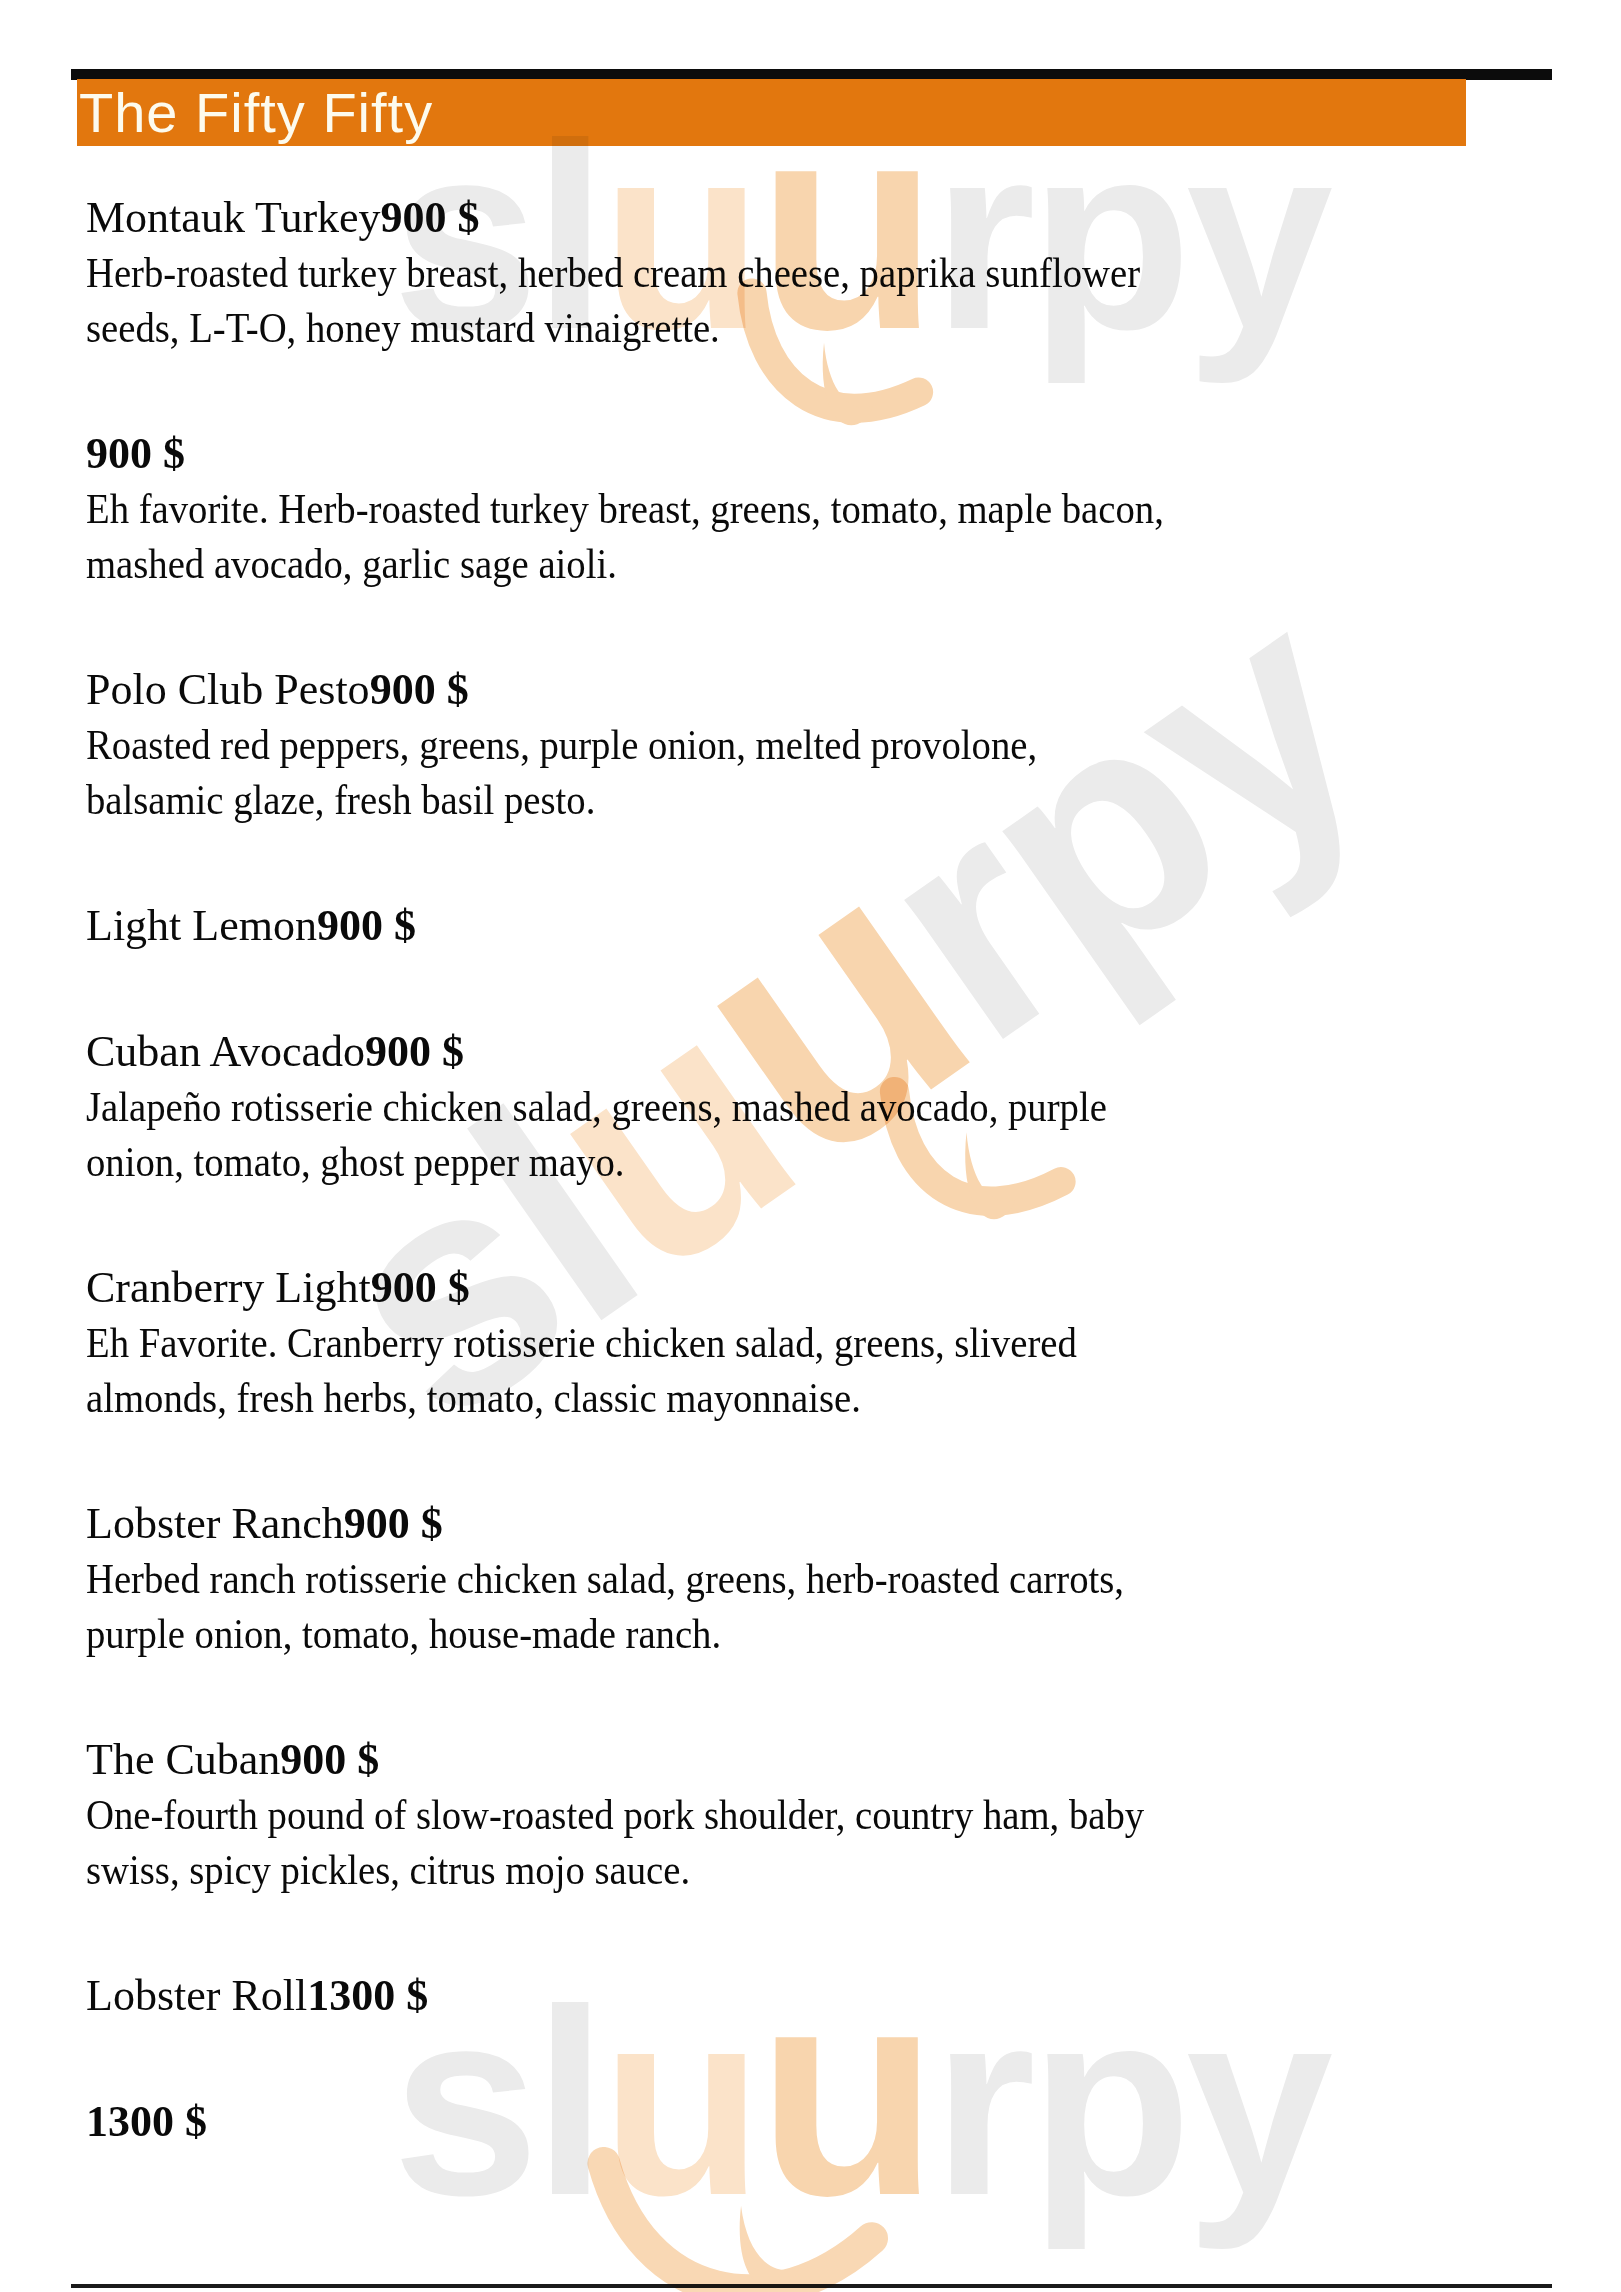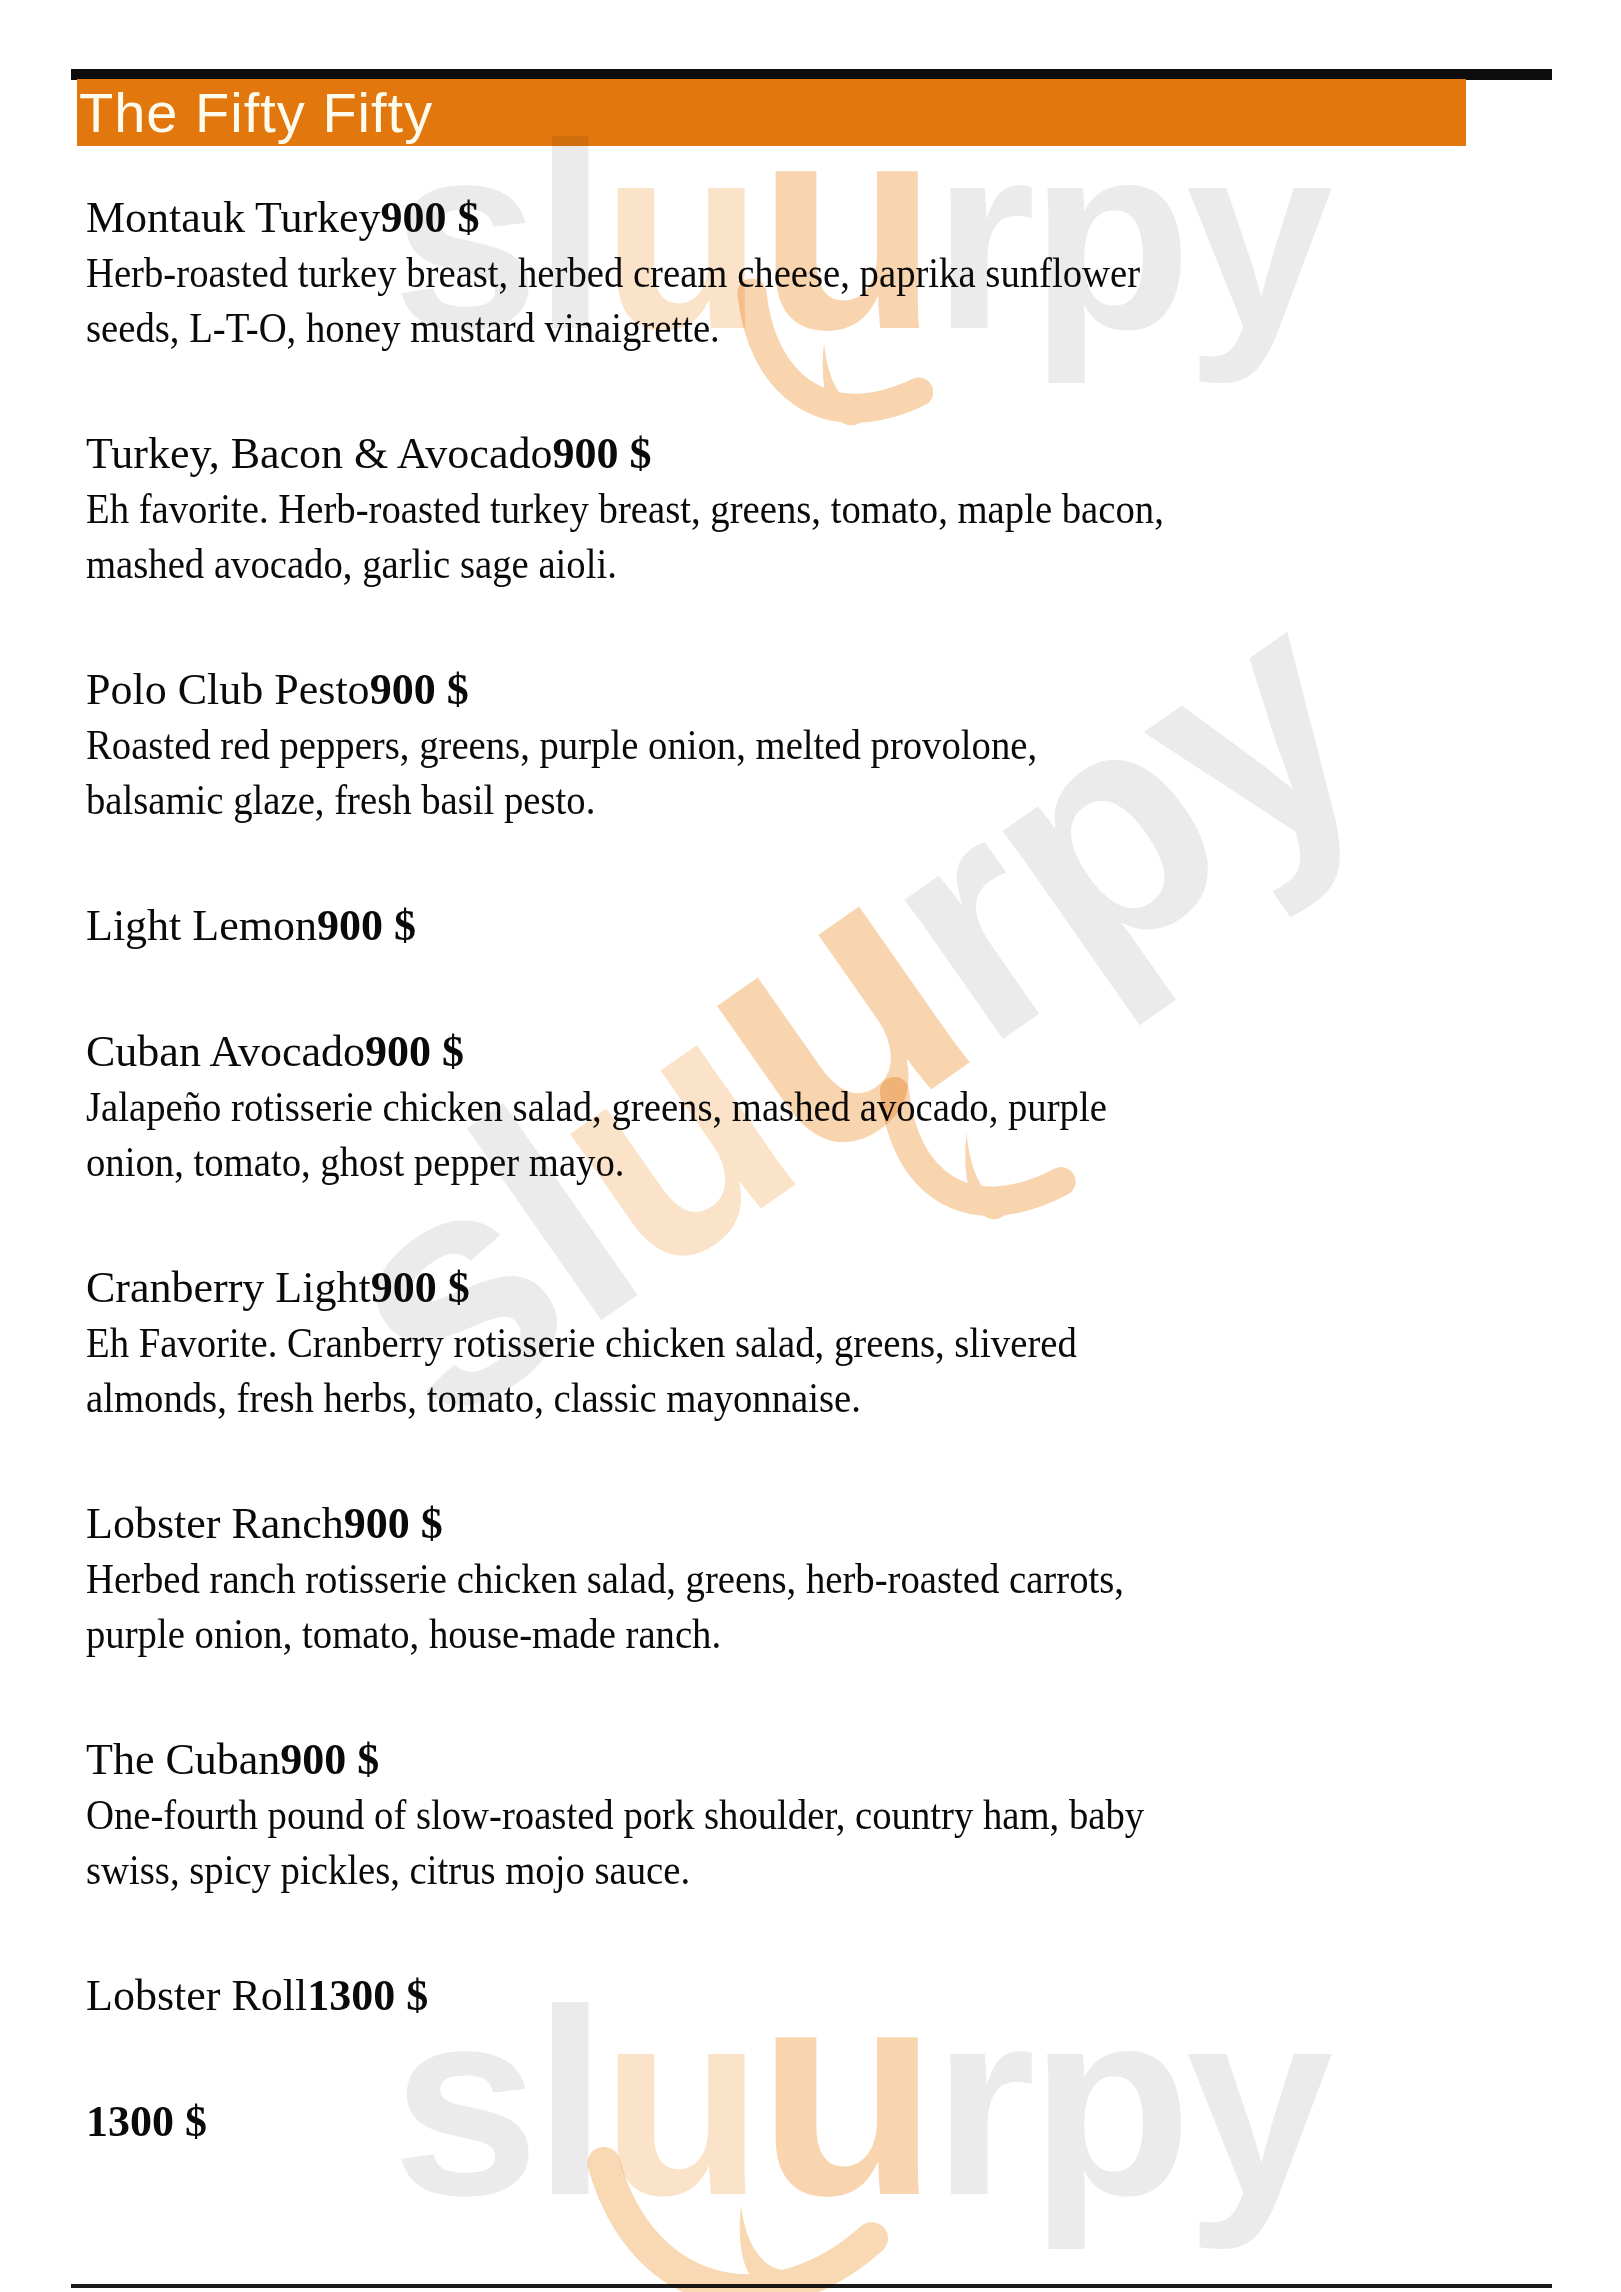--- a/index.html
+++ b/index.html
@@ -113,21 +113,20 @@
     <div class="item-row">
       <span class="item-name">Montauk Turkey</span>
       <span class="item-price">900 $</span>
     </div>
     <div class="item-desc">Herb-roasted turkey breast, herbed cream cheese, paprika sunflower
 seeds, L-T-O, honey mustard vinaigrette.</div>
   </div>
 
   <div class="item">
     <div class="item-row">
-      <span class="item-name">Turkey, Bacon &amp; Avocado</span>
       <span class="item-price">900 $</span>
     </div>
     <div class="item-desc">Eh favorite. Herb-roasted turkey breast, greens, tomato, maple bacon,
 mashed avocado, garlic sage aioli.</div>
   </div>
 
   <div class="item">
     <div class="item-row">
       <span class="item-name">Polo Club Pesto</span>
       <span class="item-price">900 $</span>

